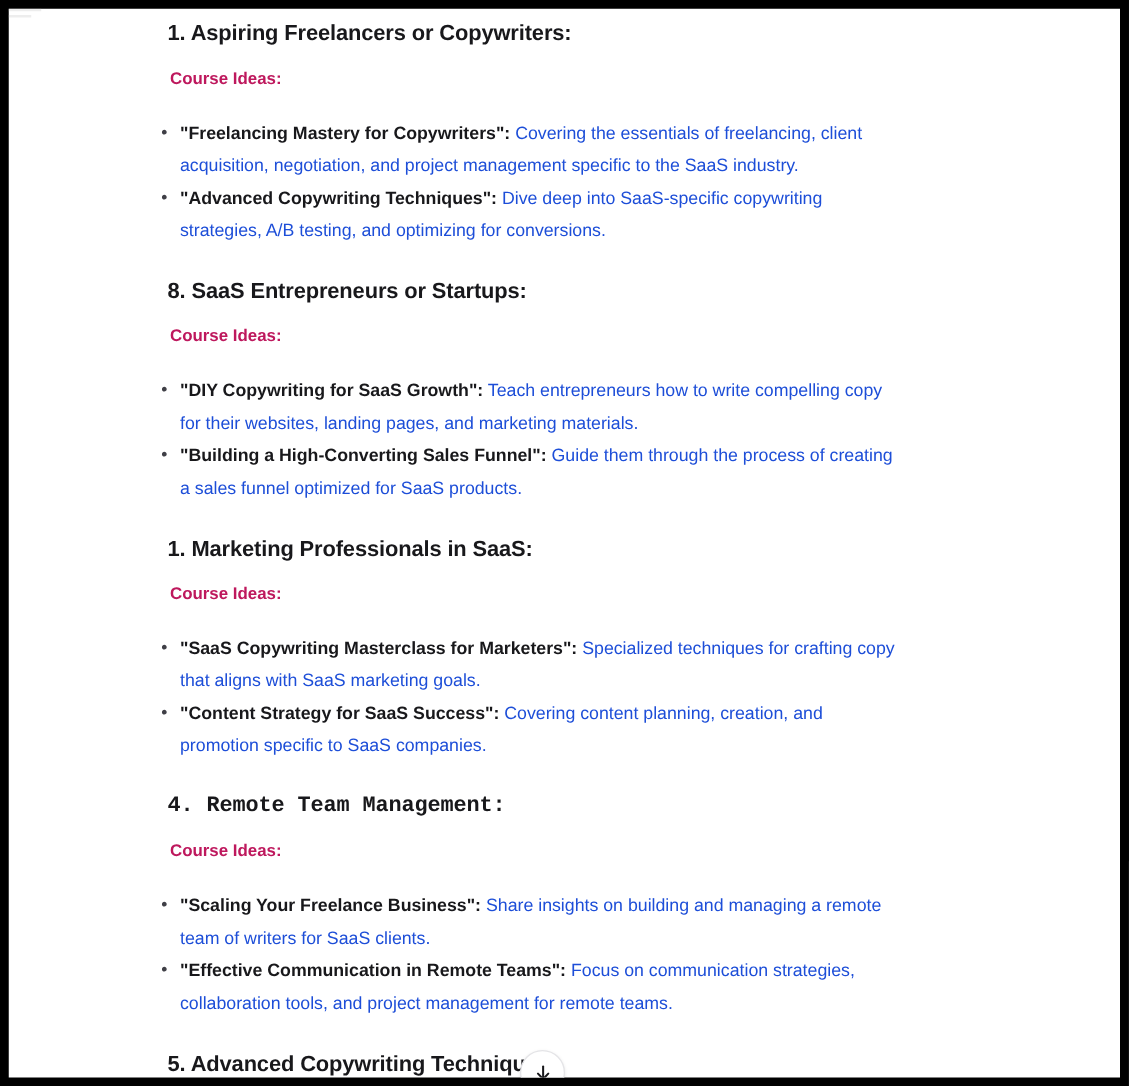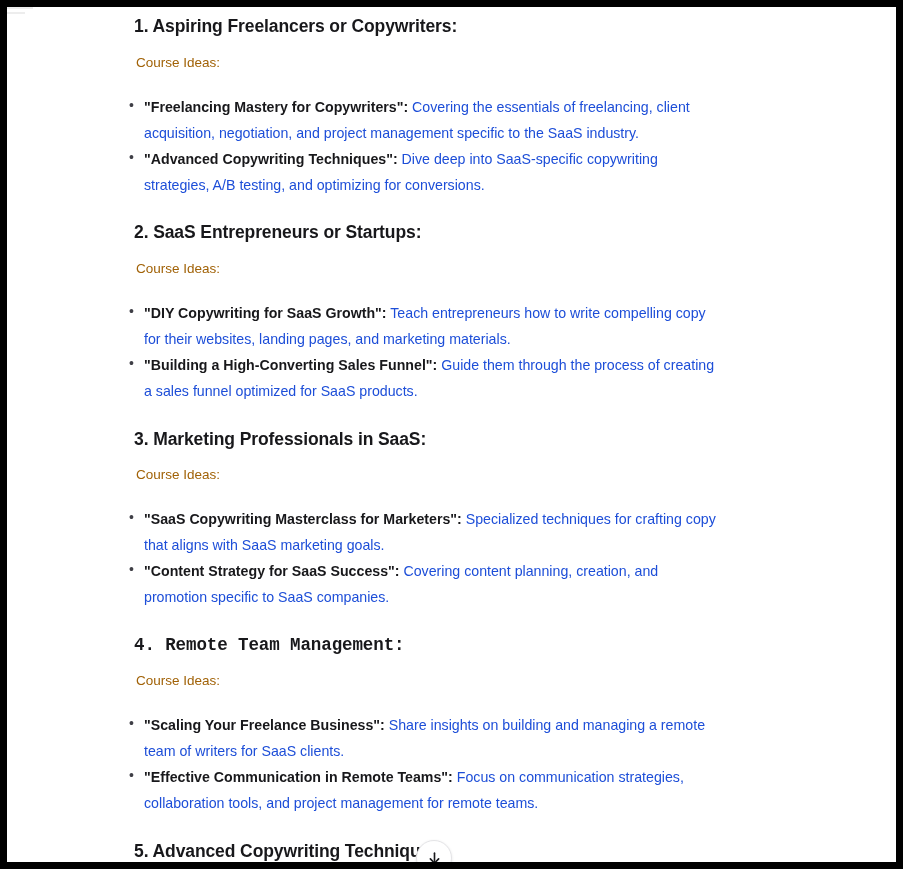--- a/index.html
+++ b/index.html
@@ -64,22 +64,22 @@
     font-weight: bold;
     color: #18181b;
     letter-spacing: -0.1px;
     line-height: 1.3;
     margin: 0;
     padding: 0;
   }
 
   .course-ideas-label {
     font-size: 13.5px;
-    font-weight: normal;
-    color: #a16207;
+    font-weight: bold;
+    color: #be185d;
     line-height: 1.3;
     margin: 0;
     padding: 0;
   }
 
   ul.idea-list {
     list-style: none;
     margin: 0;
     padding: 0;
   }
@@ -169,36 +169,36 @@
         <li>
           <span class="bullet-marker">•</span>
           <span class="idea-title">"Freelancing Mastery for Copywriters":</span><span class="idea-desc"> Covering the essentials of freelancing, client acquisition, negotiation, and project management specific to the SaaS industry.</span>
         </li>
         <li>
           <span class="bullet-marker">•</span>
           <span class="idea-title">"Advanced Copywriting Techniques":</span><span class="idea-desc"> Dive deep into SaaS-specific copywriting strategies, A/B testing, and optimizing for conversions.</span>
         </li>
       </ul>
 
-      <h2 class="section-heading block-heading-2">2. SaaS Entrepreneurs or Startups:</h2>
+      <h2 class="section-heading block-heading-2">8. SaaS Entrepreneurs or Startups:</h2>
 
       <div class="course-ideas-label block-label-2">Course Ideas:</div>
 
       <ul class="idea-list block-list-2">
         <li>
           <span class="bullet-marker">•</span>
           <span class="idea-title">"DIY Copywriting for SaaS Growth":</span><span class="idea-desc"> Teach entrepreneurs how to write compelling copy for their websites, landing pages, and marketing materials.</span>
         </li>
         <li>
           <span class="bullet-marker">•</span>
           <span class="idea-title">"Building a High-Converting Sales Funnel":</span><span class="idea-desc"> Guide them through the process of creating a sales funnel optimized for SaaS products.</span>
         </li>
       </ul>
 
-      <h2 class="section-heading block-heading-3">3. Marketing Professionals in SaaS:</h2>
+      <h2 class="section-heading block-heading-3">1. Marketing Professionals in SaaS:</h2>
 
       <div class="course-ideas-label block-label-3">Course Ideas:</div>
 
       <ul class="idea-list block-list-3">
         <li>
           <span class="bullet-marker">•</span>
           <span class="idea-title">"SaaS Copywriting Masterclass for Marketers":</span><span class="idea-desc"> Specialized techniques for crafting copy that aligns with SaaS marketing goals.</span>
         </li>
         <li>
           <span class="bullet-marker">•</span>

